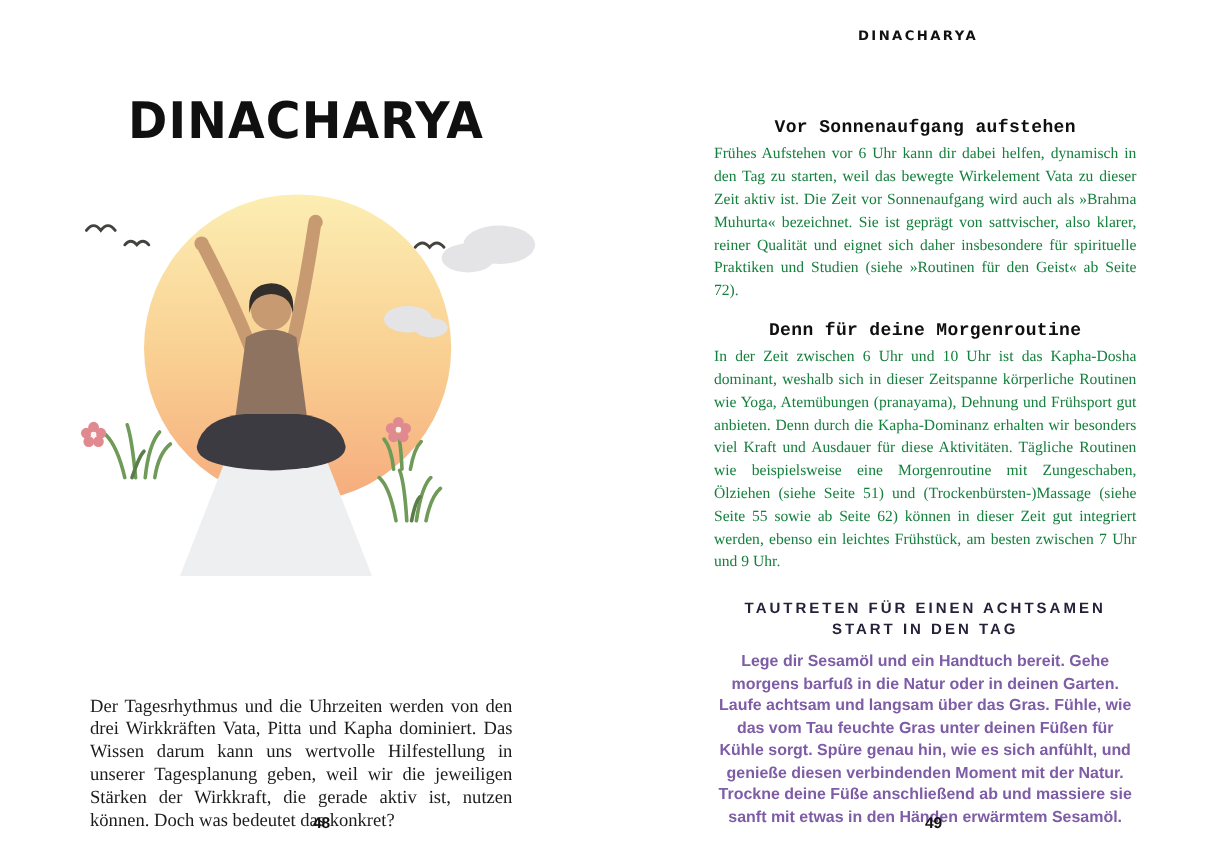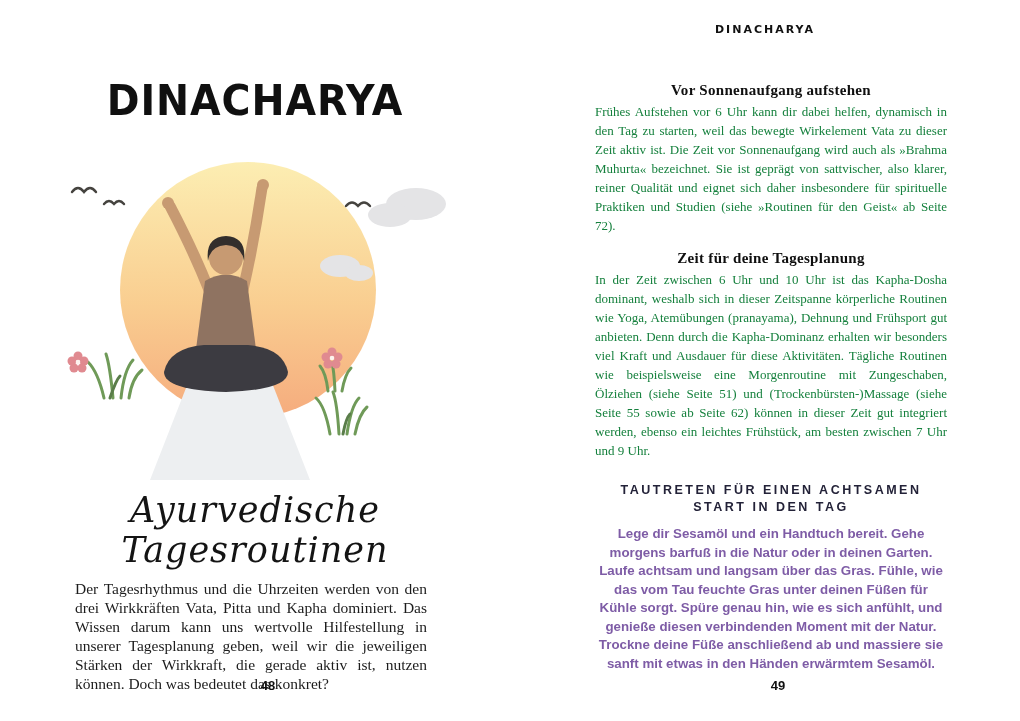--- a/index.html
+++ b/index.html
@@ -38,22 +38,22 @@
   }
 
   .running-header {
     position:absolute; top:23px; width:100%; text-align:center;
     font-family:"DejaVu Sans", sans-serif; font-weight:bold; font-size:11px;
     letter-spacing:2px; color:#111;
   }
 
   .column { position:absolute; left:85px; top:82px; width:352px; }
   .section-heading {
-    text-align:center; font-family:Liberation Serif, serif; font-weight:bold;
-    font-size:15px; letter-spacing:.3px; margin:0 0 3px; color:#0f0f0f;
+    text-align:center; font-family:Liberation Mono, monospace; font-weight:bold;
+    font-size:15px; letter-spacing:.3px; margin:16px 0 3px; color:#0f0f0f;
   }
   .section-body {
     text-align:justify; font-size:13px; line-height:19px; margin:0 0 15px; color:#15803d;
   }
   .tip { margin-top:22px; text-align:center; }
   .tip-script {
     font-family:"DejaVu Serif", serif; font-style:italic; font-size:39px;
     line-height:44px; color:#7e5ca6; letter-spacing:1px;
   }
   .tip-subtitle {
@@ -149,37 +149,36 @@
       <g stroke="#6f9a58" stroke-width="3" fill="none" stroke-linecap="round">
         <path d="M272,294 Q267,266 258,258"></path>
         <path d="M281,294 Q279,262 275,252"></path>
         <path d="M289,294 Q293,266 301,258"></path>
         <path d="M297,294 Q301,274 309,267"></path>
         <path d="M285,294 Q288,278 292,274" stroke="#5a7d4a"></path>
       </g>
     </svg>
   </div>
 
-  <div class="script-heading">Ayurvedische Tagesroutinen</div>
 
   <p class="intro">Der Tagesrhythmus und die Uhrzeiten werden von den drei Wirkkräften Vata, Pitta und Kapha dominiert. Das Wissen darum kann uns wertvolle Hilfestellung in unserer Tagesplanung geben, weil wir die jeweiligen Stärken der Wirkkraft, die gerade aktiv ist, nutzen können. Doch was bedeutet das konkret?</p>
 
   <div class="page-number">48</div>
 </div>
 
 <div class="page" id="right-page">
 
   <div class="running-header">DINACHARYA</div>
 
   <div class="column">
 
     <h3 class="section-heading">Vor Sonnenaufgang aufstehen</h3>
     <p class="section-body">Frühes Aufstehen vor 6 Uhr kann dir dabei helfen, dynamisch in den Tag zu starten, weil das bewegte Wirkelement Vata zu dieser Zeit aktiv ist. Die Zeit vor Sonnenaufgang wird auch als »Brahma Muhurta« bezeichnet. Sie ist geprägt von sattvischer, also klarer, reiner Qualität und eignet sich daher insbesondere für spirituelle Praktiken und Studien (siehe »Routinen für den Geist« ab Seite 72).</p>
 
-    <h3 class="section-heading">Zeit für deine Tagesplanung</h3>
+    <h3 class="section-heading">Denn für deine Morgenroutine</h3>
     <p class="section-body">In der Zeit zwischen 6 Uhr und 10 Uhr ist das Kapha-Dosha dominant, weshalb sich in dieser Zeitspanne körperliche Routinen wie Yoga, Atemübungen (pranayama), Dehnung und Frühsport gut anbieten. Denn durch die Kapha-Dominanz erhalten wir besonders viel Kraft und Ausdauer für diese Aktivitäten. Tägliche Routinen wie beispielsweise eine Morgenroutine mit Zungeschaben, Ölziehen (siehe Seite 51) und (Trockenbürsten-)Massage (siehe Seite 55 sowie ab Seite 62) können in dieser Zeit gut integriert werden, ebenso ein leichtes Frühstück, am besten zwischen 7 Uhr und 9 Uhr.</p>
 
     <div class="tip">
       <div class="tip-subtitle">TAUTRETEN FÜR EINEN ACHTSAMEN START IN DEN TAG</div>
       <div class="tip-body">Lege dir Sesamöl und ein Handtuch bereit. Gehe morgens barfuß in die Natur oder in deinen Garten. Laufe achtsam und langsam über das Gras. Fühle, wie das vom Tau feuchte Gras unter deinen Füßen für Kühle sorgt. Spüre genau hin, wie es sich anfühlt, und genieße diesen verbindenden Moment mit der Natur. Trockne deine Füße anschließend ab und massiere sie sanft mit etwas in den Händen erwärmtem Sesamöl.</div>
 
     </div>
 
   </div>
 

